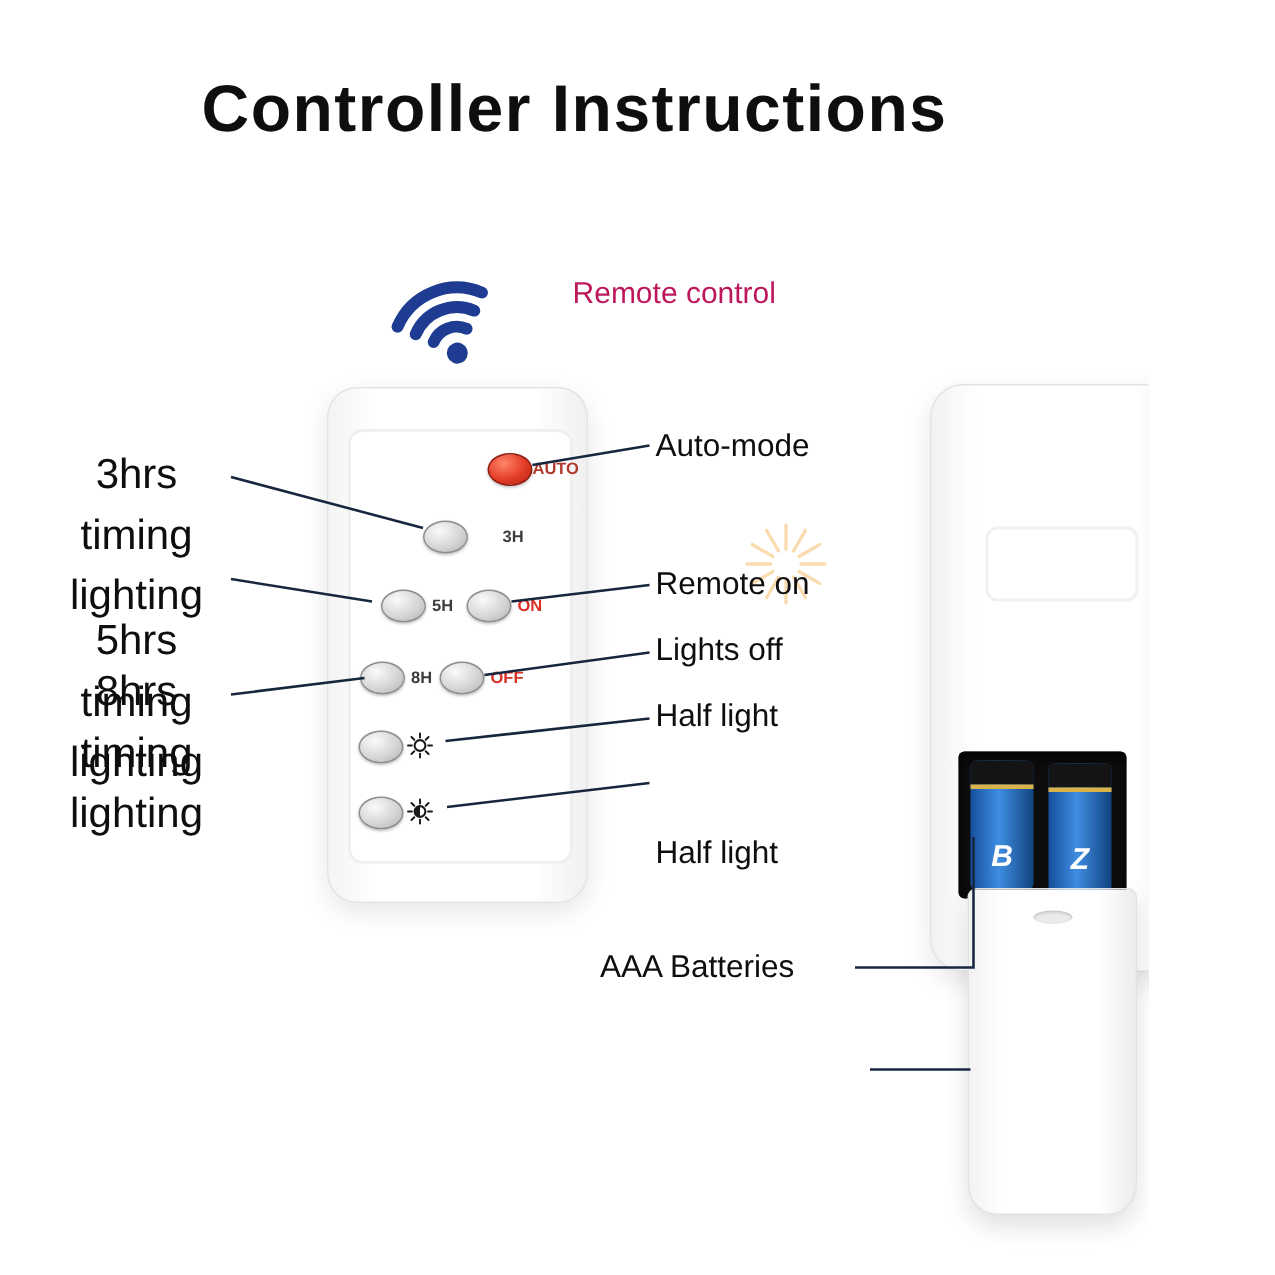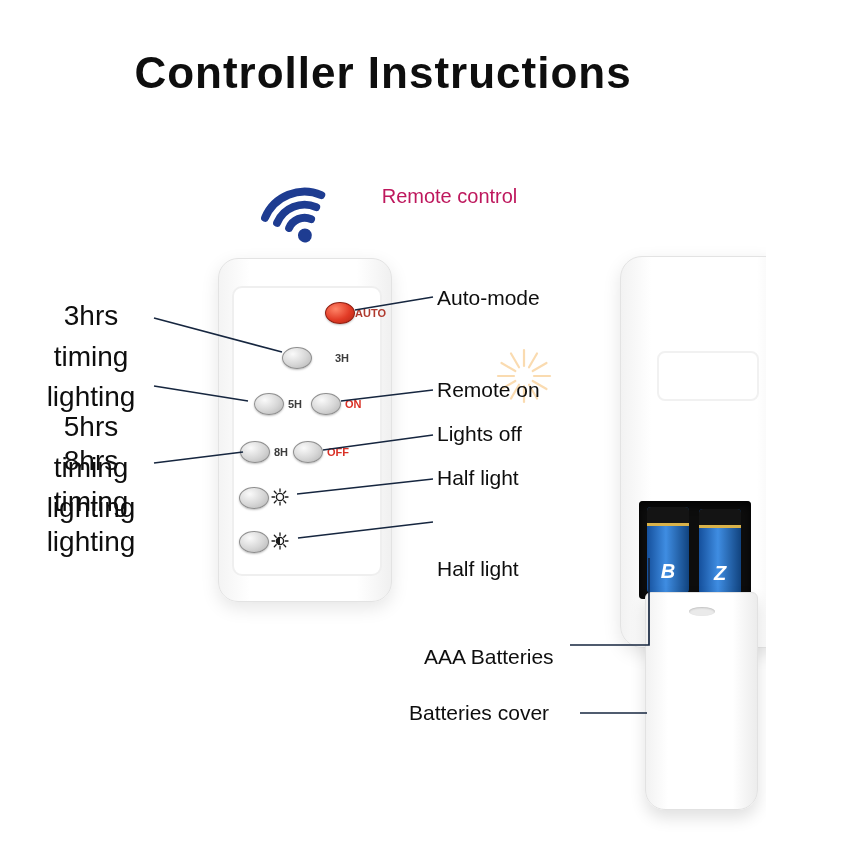--- a/index.html
+++ b/index.html
@@ -15,21 +15,21 @@
                  font-size:20px; line-height:1.4; color:#be185d; z-index:6; }
 
   .left-label { position:absolute; left:24px; width:134px; text-align:center; font-size:28px;
                 line-height:1.45; color:#0e0e0e; white-space:pre-line; z-index:6; }
   .ll-0 { top:296px; } .ll-1 { top:363px;margin-top:44px; } .ll-2 { top:441px; }
 
   .right-label { position:absolute; font-size:21px; color:#0e0e0e; z-index:6; }
   .rl-0 { left:437px; top:286px; } .rl-1 { left:437px; top:378px; }
   .rl-2 { left:437px; top:422px; } .rl-3 { left:437px; top:466px; }
   .rl-4 { left:437px; top:510px;margin-top:47px; }
-  .bl-0 { left:424px; top:633px;margin-top:12px; } .bl-1 { left:409px; top:701px; }
+  .bl-0 { left:400px; top:633px; } .bl-1 { left:409px; top:701px; }
 
   
   .remote-front { position:absolute; left:218px; top:258px; width:174px; height:344px;
                   background:linear-gradient(90deg,#f4f4f4,#ffffff 18%,#ffffff 80%,#f0f0f0);
                   border:1px solid #e3e3e3; border-radius:20px;
                   box-shadow:0 6px 18px rgba(0,0,0,.10); z-index:1; }
   .remote-panel { position:absolute; left:13px; top:27px; width:150px; height:290px;
                   border:2px solid #efefef; border-radius:10px; background:#fff; }
   .btn { position:absolute; width:30px; height:22px; border-radius:50%;
          background:radial-gradient(ellipse at 35% 30%, #fafafa, #d6d6d6 55%, #b2b2b2);
@@ -212,15 +212,14 @@
     </g>
   </svg>
 
   <div class="right-label rl-0">Auto-mode</div>
   <div class="right-label rl-1">Remote on</div>
   <div class="right-label rl-2">Lights off</div>
   <div class="right-label rl-3">Half light</div>
   <div class="right-label rl-4">Half light</div>
 
   <div class="right-label bl-0">AAA Batteries</div>
-  <div class="right-label bl-1">Batteries cover</div>
 
 </div>
 
 </body></html>

